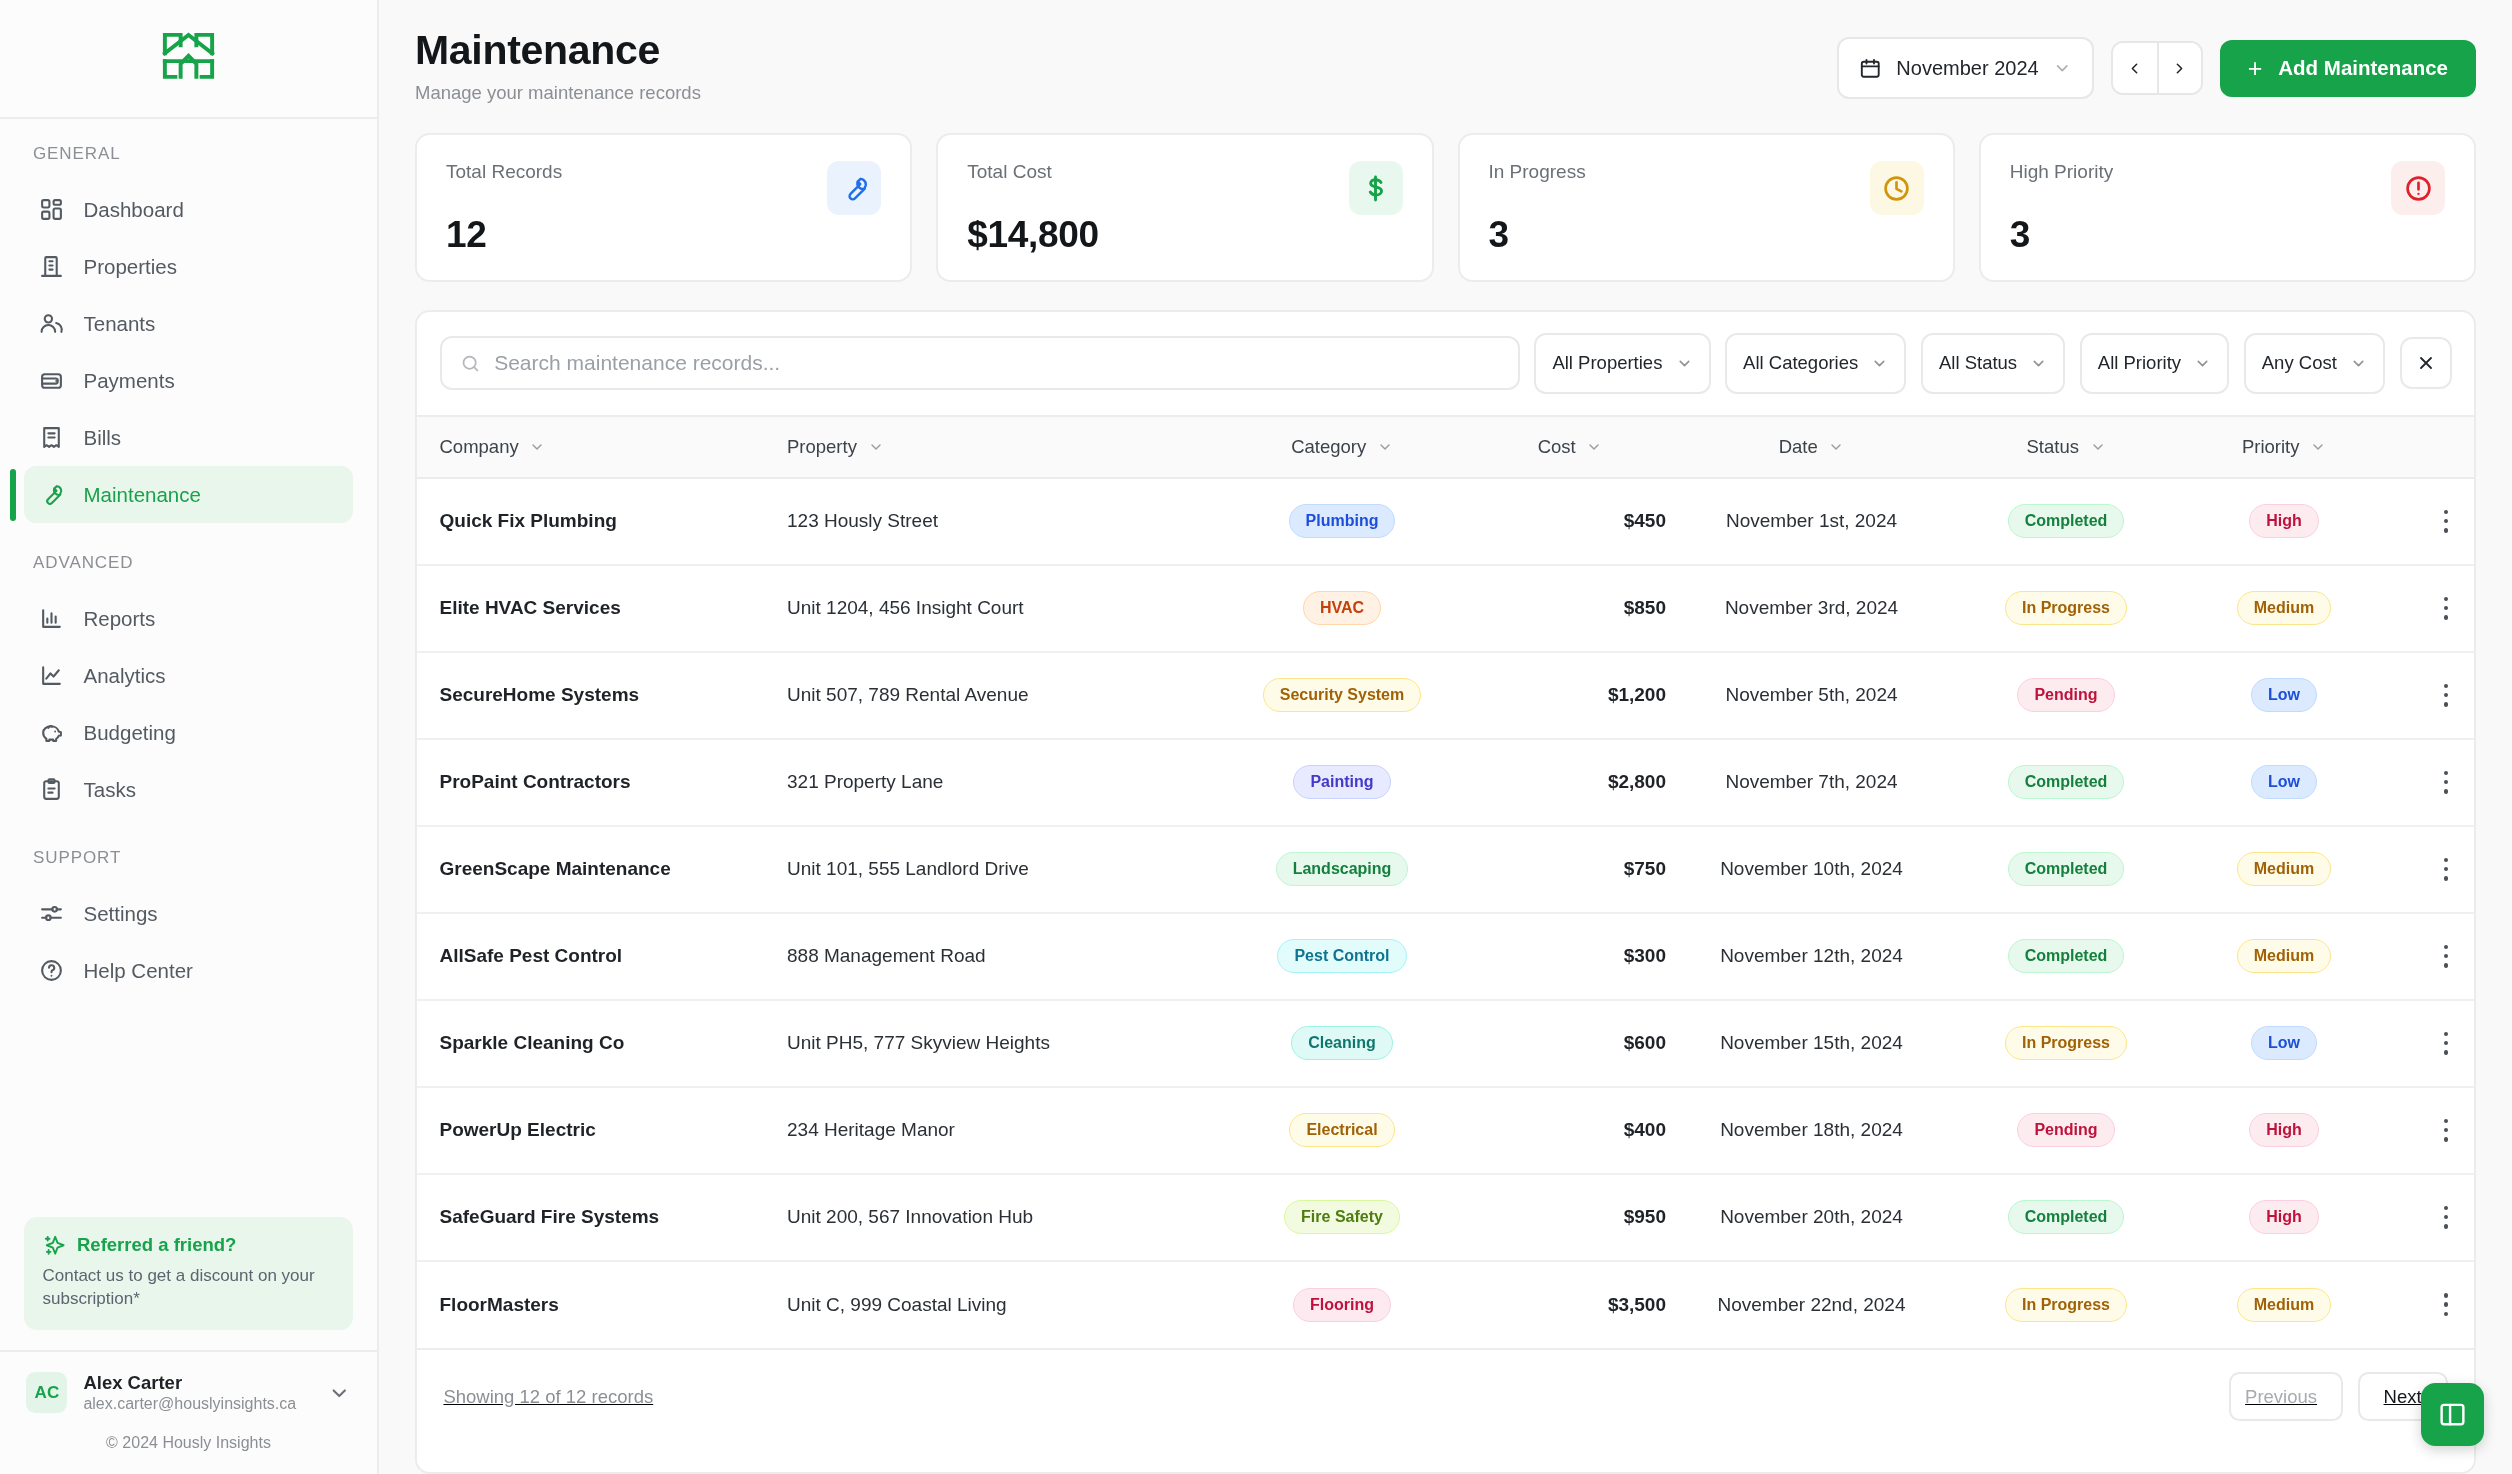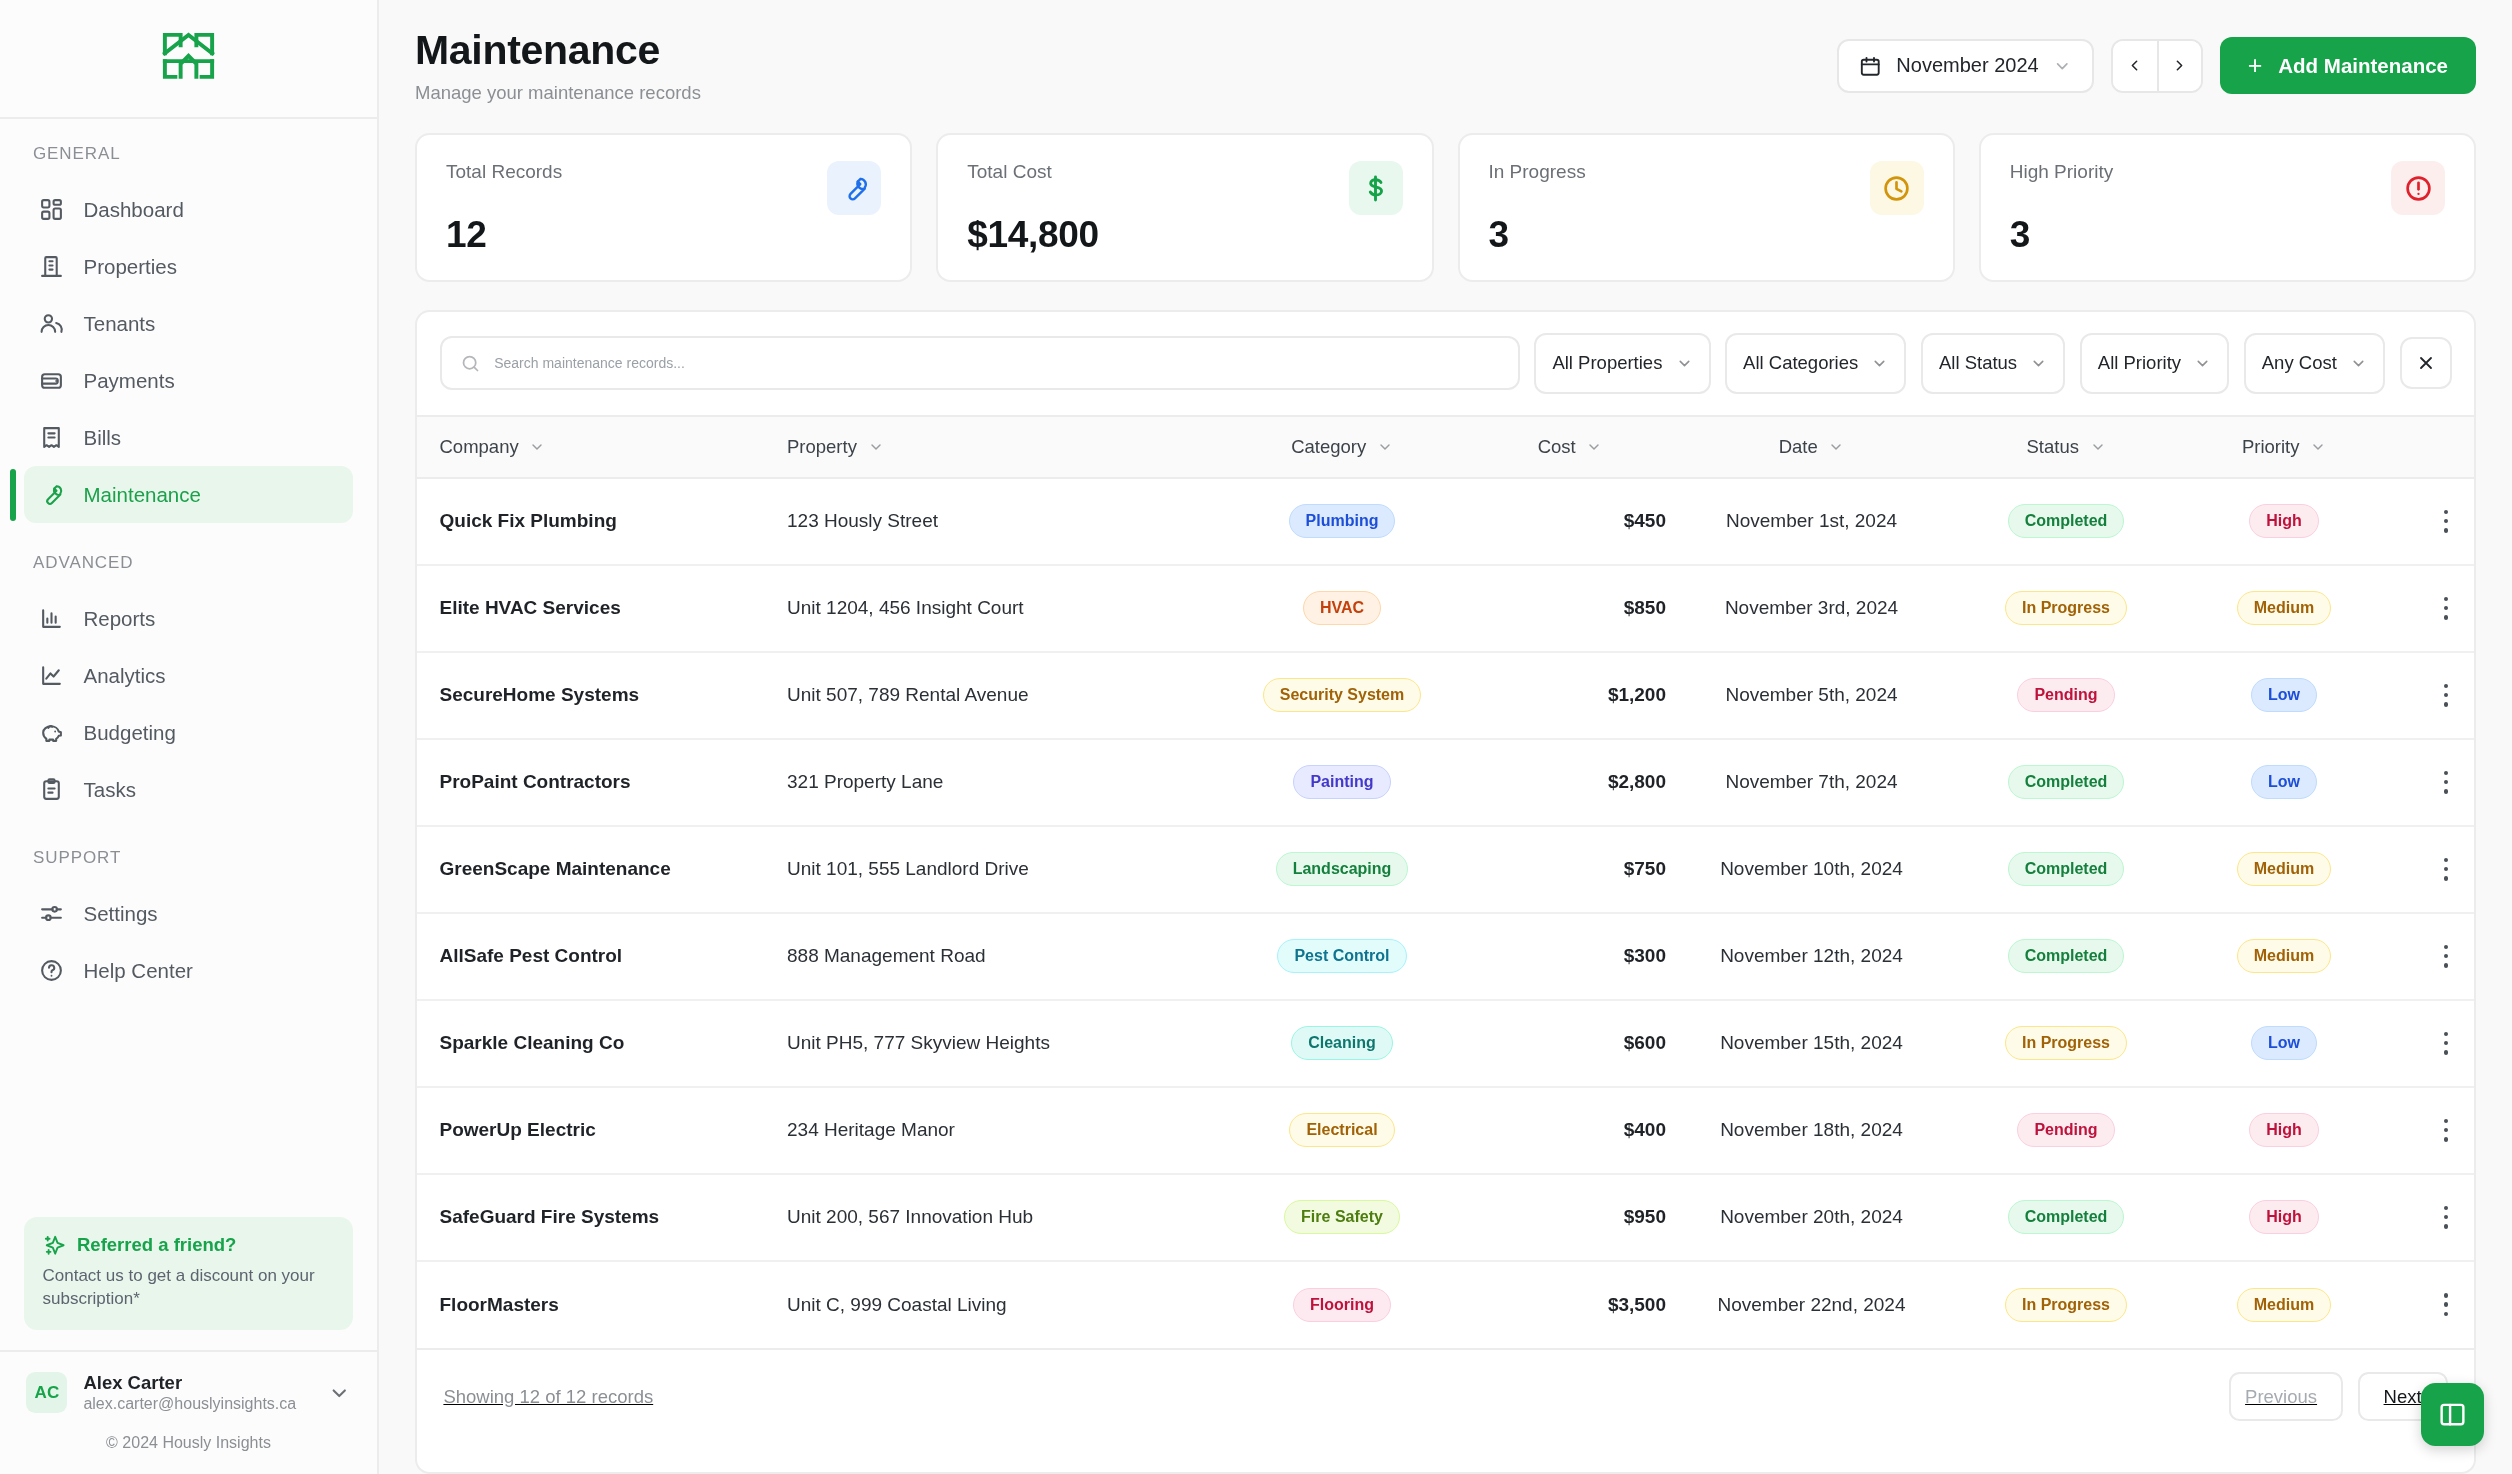--- a/index.html
+++ b/index.html
@@ -80,21 +80,21 @@
           display: flex; flex-direction: column; overflow: hidden; }
   .topbar { display: flex; align-items: flex-start; padding: 28px 36px 0 36px; }
   .title-block { flex: 1 1 auto; }
   .page-title { font-size: 41px; font-weight: 700; color: #14171a; line-height: 1.12; letter-spacing: -0.3px;}
   .page-sub { font-size: 18.5px; color: #8b8f94; margin-top: 8px; }
   .top-actions { display: flex; align-items: center; gap: 17px; padding-top: 9.3px; }
 
   .month-pill {
     display: flex; align-items: center; gap: 14.5px;
     background: #fff; border: 2px solid #e7e7e7; border-radius: 12px;
-    height: 54px; padding: 0 20px; font-size: 20px; color: #22262b; cursor: pointer;
+    height: 62px; padding: 0 20px; font-size: 20px; color: #22262b; cursor: pointer;
   }
   .month-pill svg.cal { width: 22.5px; height: 22.5px; display:block; }
   .month-pill svg.chev { width: 18.5px; height: 18.5px; display:block; opacity:.55;}
 
   .navpair { display: flex; background: #fff; border: 2px solid #e7e7e7; border-radius: 12px; height: 54px; overflow:hidden; }
   .navpair button {
     width: 44px; height: 100%; background: #fff; border: 0; cursor: pointer;
     display: flex; align-items: center; justify-content: center;
     font-size: 20px; color: #22262b; font-family: inherit;
   }
@@ -128,21 +128,21 @@
     display: flex; flex-direction: column; flex: 1 1 auto;
   }
   .filters { display: flex; align-items: center; gap: 14.5px; padding: 21px 22.5px; }
   .search-wrap {
     flex: 1 1 auto; position: relative;
     border: 2px solid #e9e9e9; border-radius: 12px; height: 54px;
     display: flex; align-items: center; padding: 0 18.5px; gap: 13.2px; background:#fff;
   }
   .search-wrap svg { width: 21px; height: 21px; display:block; opacity:.5; flex:0 0 21px;}
   .search-wrap input {
-    border: 0; outline: 0; font-size: 14px; color: #22262b;
+    border: 0; outline: 0; font-size: 21px; color: #22262b;
     width: 100%; font-family: inherit; background: transparent;
   }
   .search-wrap input::placeholder { color: #9aa0a6; }
   .fsel {
     display: flex; align-items: center; justify-content: space-between; gap: 13.2px;
     border: 2px solid #e9e9e9; border-radius: 12px; height: 61px;
     padding: 0 16px; font-size: 18.5px; color: #22262b; background: #fff; cursor: pointer;
     white-space: nowrap; font-family: inherit;
   }
   .fsel svg { width: 17px; height: 17px; display:block; opacity:.5; flex:0 0 17px;}

